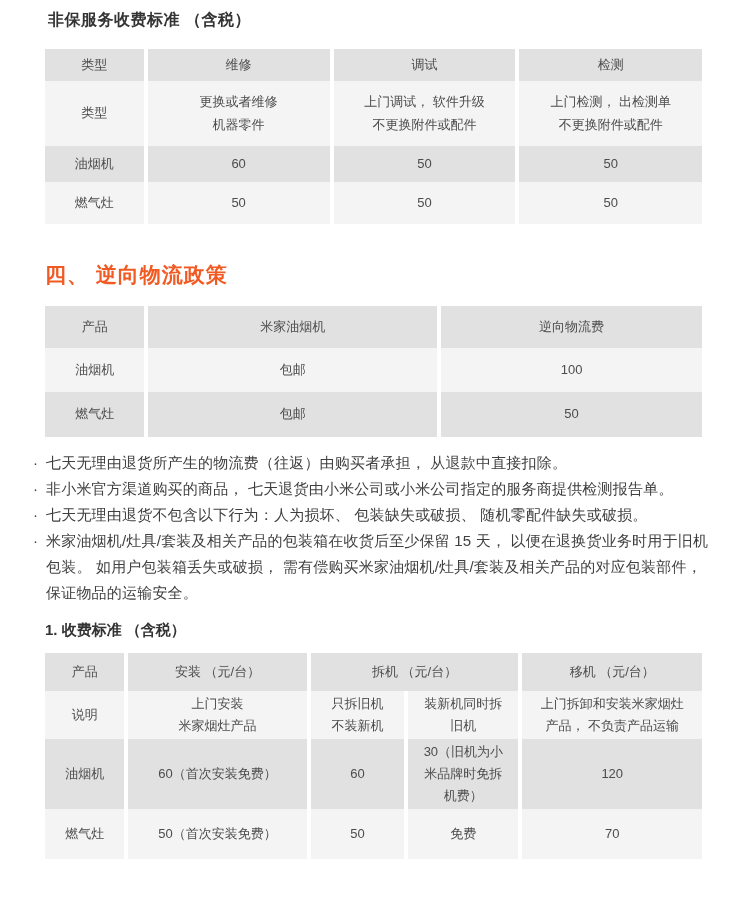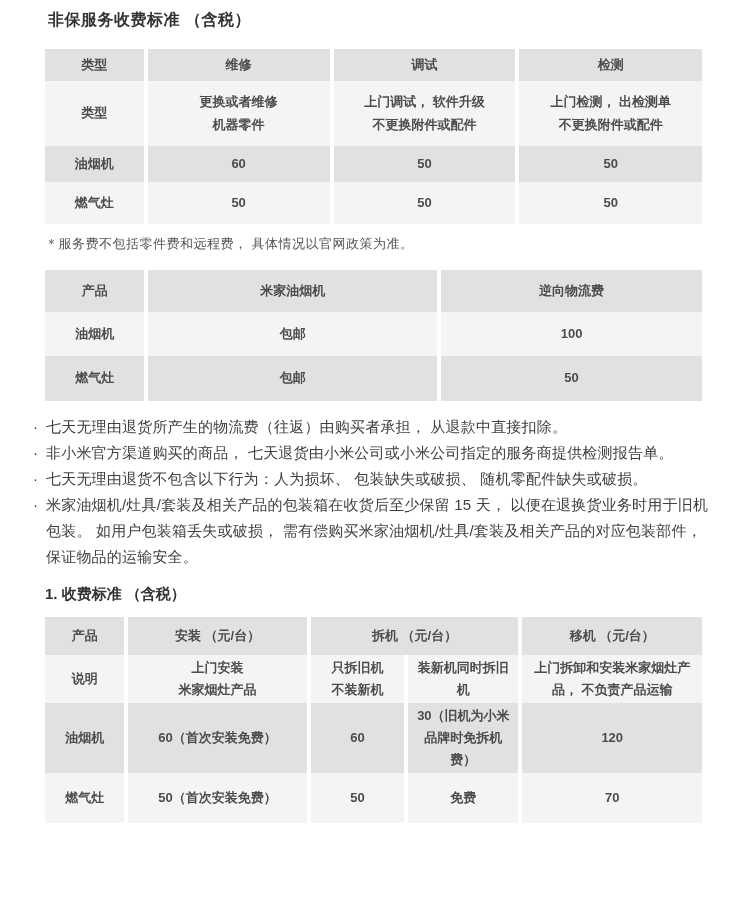--- a/index.html
+++ b/index.html
@@ -31,22 +31,21 @@
     table-layout: fixed;
     margin-left: -4px;
   }
   table.tbl td {
     text-align: center;
     vertical-align: middle;
     font-size: 13px;
     color: #4c4c4c;
     white-space: pre-line;
     line-height: 1.7;
-    padding: 2px 8px;
-    font-weight: bold;
+    padding: 2px 15px;
   }
   tr.r-dark td  { background: #e1e1e1; }
   tr.r-light td { background: #f4f4f4; }
   .tbl-1 { margin-top: 18px; }
   .fee-note {
     margin-top: 11px;
     font-size: 13px;
     color: #555555;
     letter-spacing: 0.5px;
   }
@@ -124,22 +123,22 @@
     </tr>
     <tr class="r-light" style="height:42px">
       <td>燃气灶</td>
       <td>50</td>
       <td>50</td>
       <td>50</td>
     </tr>
   </tbody>
     </table>
 
-  <div class="fee-note">＊服务费不包括零件费和远程费， 具体情况以官网政策为准。</div>
-
+
+  <div class="section-heading heading-4">四、 逆向物流政策</div>
 
   <table class="tbl tbl-2">
     <colgroup>
       <col style="width:15.3%">
         <col style="width:44.5%">
         <col style="width:40.2%">
     </colgroup>
     <tbody>
         <tr class="r-dark" style="height:42px">
       <td>产品</td>

